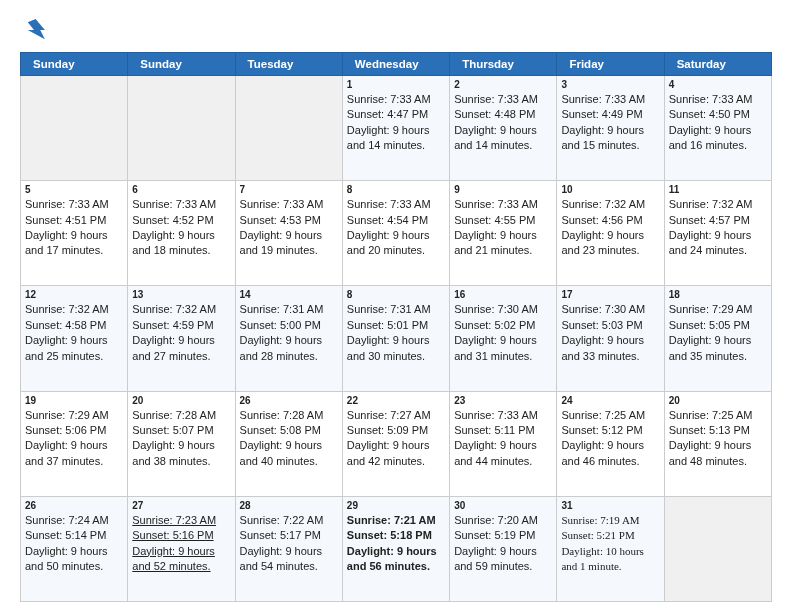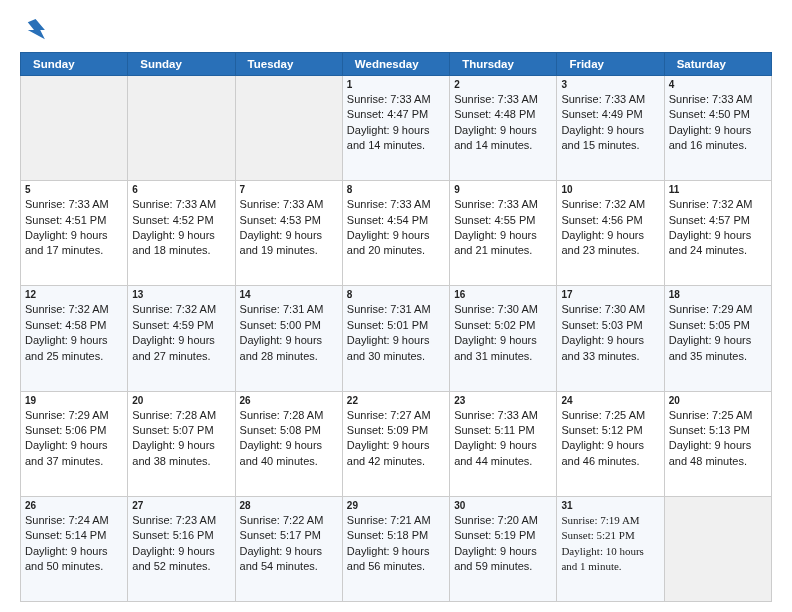--- a/index.html
+++ b/index.html
@@ -323,35 +323,35 @@
         <tr>
           <td>
             <span class="day-number">26</span>
             <div class="day-info" style="white-space: pre-line;">Sunrise: 7:24 AM
 Sunset: 5:14 PM
 Daylight: 9 hours
 and 50 minutes.</div>
           </td>
           <td>
             <span class="day-number">27</span>
-            <div class="day-info" style="white-space: pre-line;">Sunrise: 7:23 AM
+            <div class="day-info" style="white-space: pre-line; text-decoration: underline;">Sunrise: 7:23 AM
 Sunset: 5:16 PM
 Daylight: 9 hours
 and 52 minutes.</div>
           </td>
           <td>
             <span class="day-number">28</span>
             <div class="day-info" style="white-space: pre-line;">Sunrise: 7:22 AM
 Sunset: 5:17 PM
 Daylight: 9 hours
 and 54 minutes.</div>
           </td>
           <td>
             <span class="day-number">29</span>
-            <div class="day-info" style="white-space: pre-line;">Sunrise: 7:21 AM
+            <div class="day-info" style="white-space: pre-line; font-weight: bold;">Sunrise: 7:21 AM
 Sunset: 5:18 PM
 Daylight: 9 hours
 and 56 minutes.</div>
           </td>
           <td>
             <span class="day-number">30</span>
             <div class="day-info" style="white-space: pre-line;">Sunrise: 7:20 AM
 Sunset: 5:19 PM
 Daylight: 9 hours
 and 59 minutes.</div>

